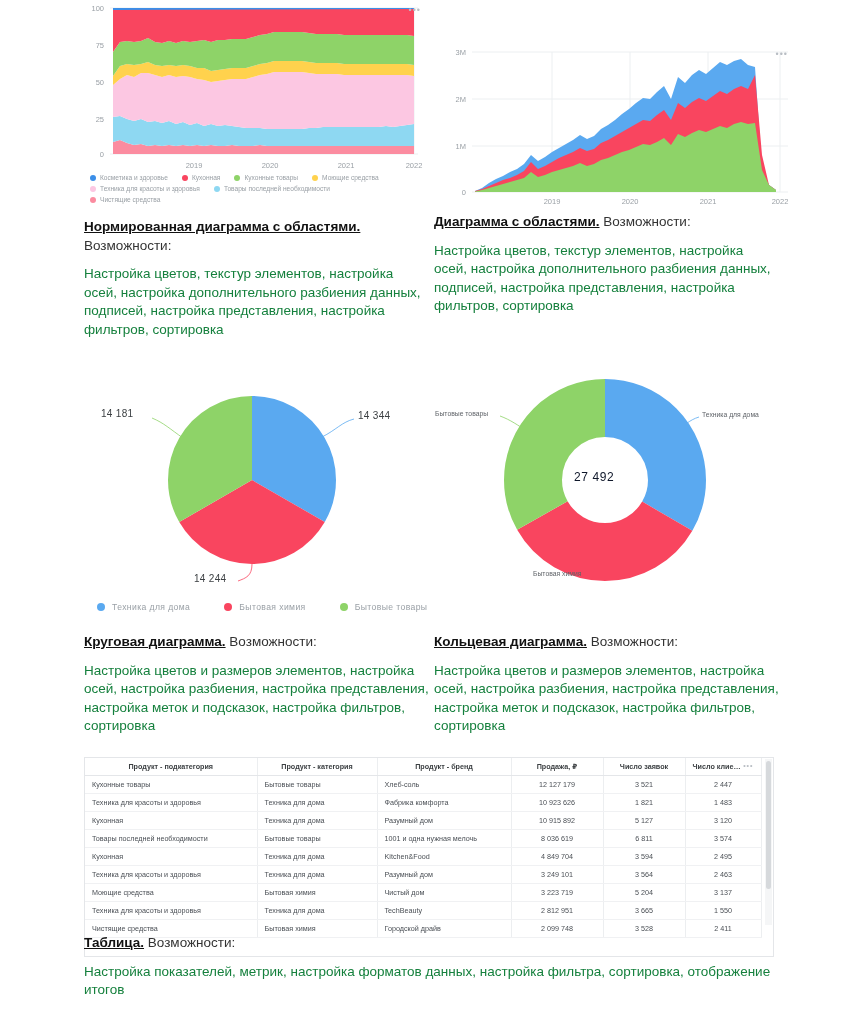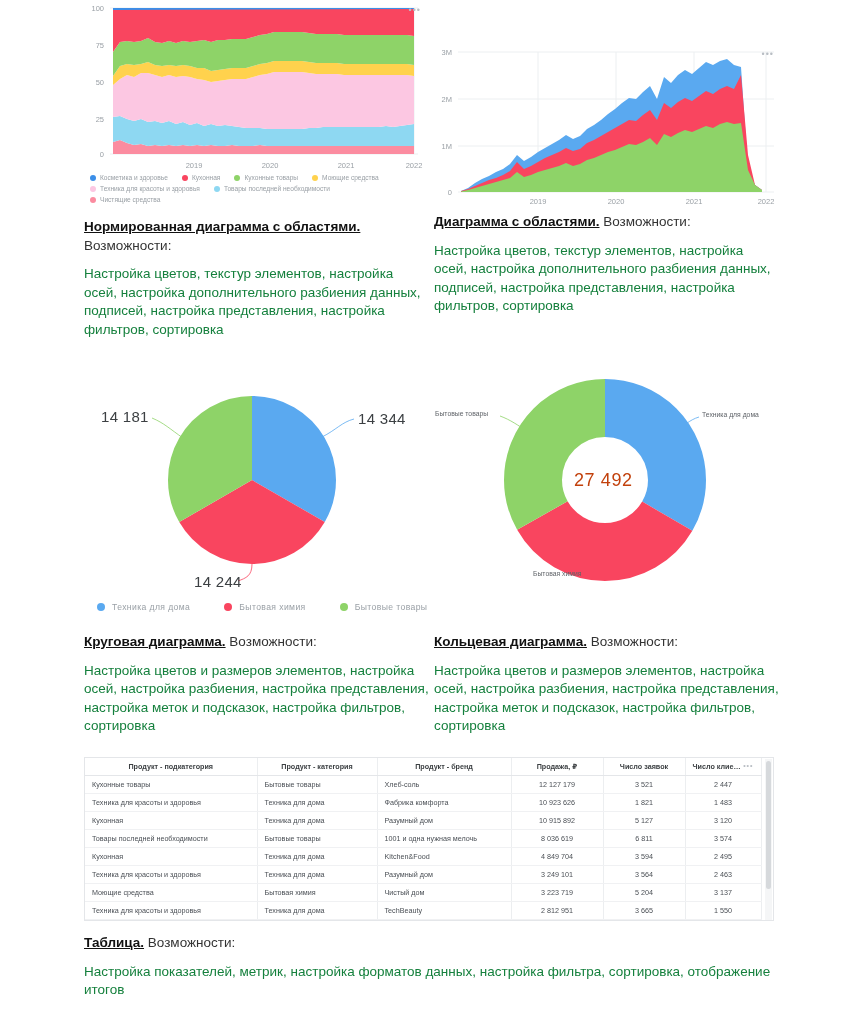--- a/index.html
+++ b/index.html
@@ -26,26 +26,26 @@
   .legend{position:absolute;display:flex;flex-wrap:wrap;gap:4px 14px;
           font-size:6.6px;color:#9aa0a6;max-width:310px;}
   .legend .li{display:flex;align-items:center;gap:4px;white-space:nowrap;}
   .dot{width:6px;height:6px;border-radius:50%;display:inline-block;}
 
   .legend-big{position:absolute;display:flex;gap:34px;font-size:8.6px;color:#9aa0a6;}
   .legend-big .li{display:flex;align-items:center;gap:7px;white-space:nowrap;letter-spacing:.4px;}
   .legend-big .dot{width:8px;height:8px;}
 
   
-  .pie-val{position:absolute;font-size:15px;color:#3c4043;white-space:nowrap;letter-spacing:.3px;}
+  .pie-val{position:absolute;font-size:10px;color:#3c4043;white-space:nowrap;letter-spacing:.3px;}
   .donut-lbl{position:absolute;font-size:6.8px;color:#5f6368;white-space:nowrap;}
-  .donut-center{position:absolute;font-size:18px;color:#c2410c;letter-spacing:.6px;}
-
-  
-  .tbl-wrap{position:absolute;left:84px;top:757px;width:690px;height:164px;
+  .donut-center{position:absolute;font-size:12px;color:#0f172a;letter-spacing:.6px;}
+
+  
+  .tbl-wrap{position:absolute;left:84px;top:757px;width:690px;height:200px;
             border:1px solid #e4e6e9;background:#fff;box-sizing:border-box;overflow:hidden;}
   table.grid{border-collapse:collapse;width:676px;table-layout:fixed;}
   table.grid th,table.grid td{
      font-size:7.2px;color:#4a4f55;font-weight:normal;
      padding:4px 7px;border-right:1px solid #eceef0;border-bottom:1px solid #f0f1f3;
      white-space:nowrap;overflow:hidden;text-overflow:ellipsis;height:9px;
   }
   table.grid th{color:#3c4043;font-weight:bold;border-bottom:1px solid #e4e6e9;}
   table.grid td.num,table.grid th.num{text-align:center;}
   .sb{position:absolute;right:1px;top:1px;width:7px;height:166px;background:#f5f6f7;}
@@ -124,21 +124,21 @@
     <span class="li">
         <i class="dot" style="background:#8ed8f2"></i>
         <span>Товары последней необходимости</span>
       </span>
     <span class="li">
         <i class="dot" style="background:#fb8ca0"></i>
         <span>Чистящие средства</span>
       </span>
   </div>
 
-  <div class="chart-panel" style="left:430px;top:35px;width:350px;height:170px;">
+  <div class="chart-panel" style="left:444px;top:35px;width:350px;height:170px;">
     <svg width="350" height="170" viewBox="0 0 350 170">
       <g>
         <text class="tick-label" x="22" y="20" text-anchor="end">3M</text>
         <text class="tick-label" x="22" y="67" text-anchor="end">2M</text>
         <text class="tick-label" x="22" y="114" text-anchor="end">1M</text>
         <text class="tick-label" x="22" y="160" text-anchor="end">0</text>
       </g>
       <g>
         <line class="grid-line" x1="28" y1="17" x2="344" y2="17"></line>
         <line class="grid-line" x1="28" y1="64" x2="344" y2="64"></line>

